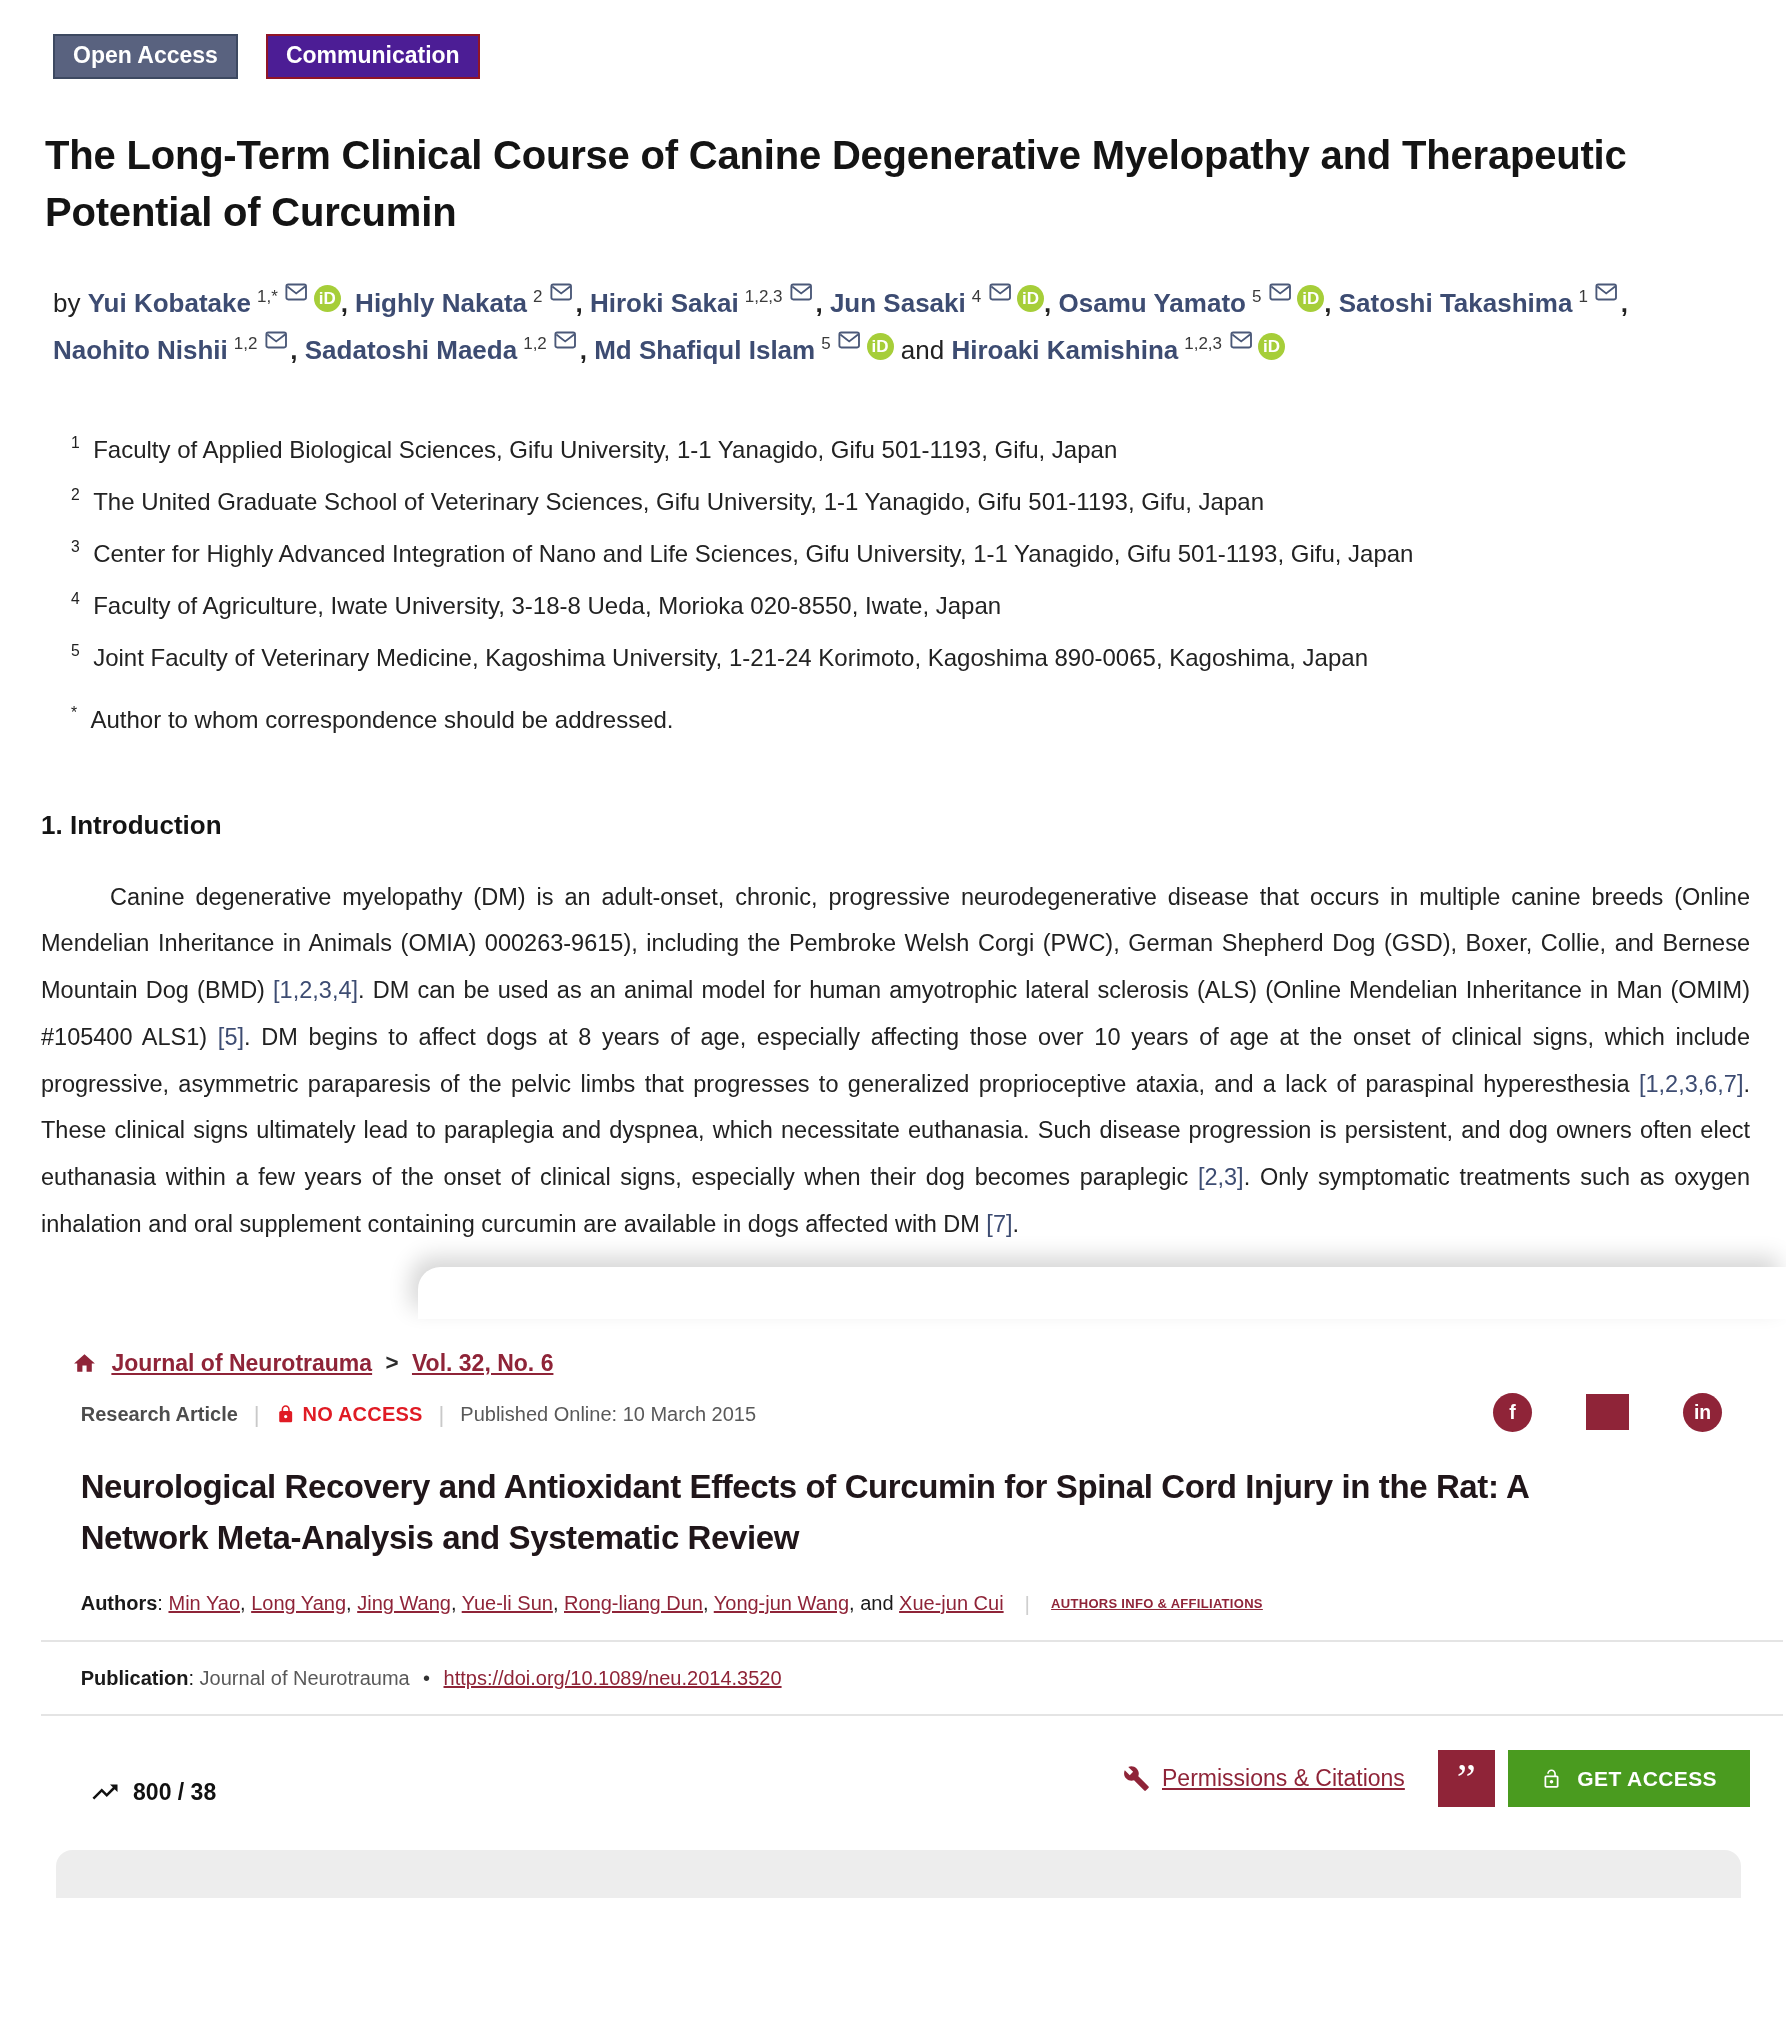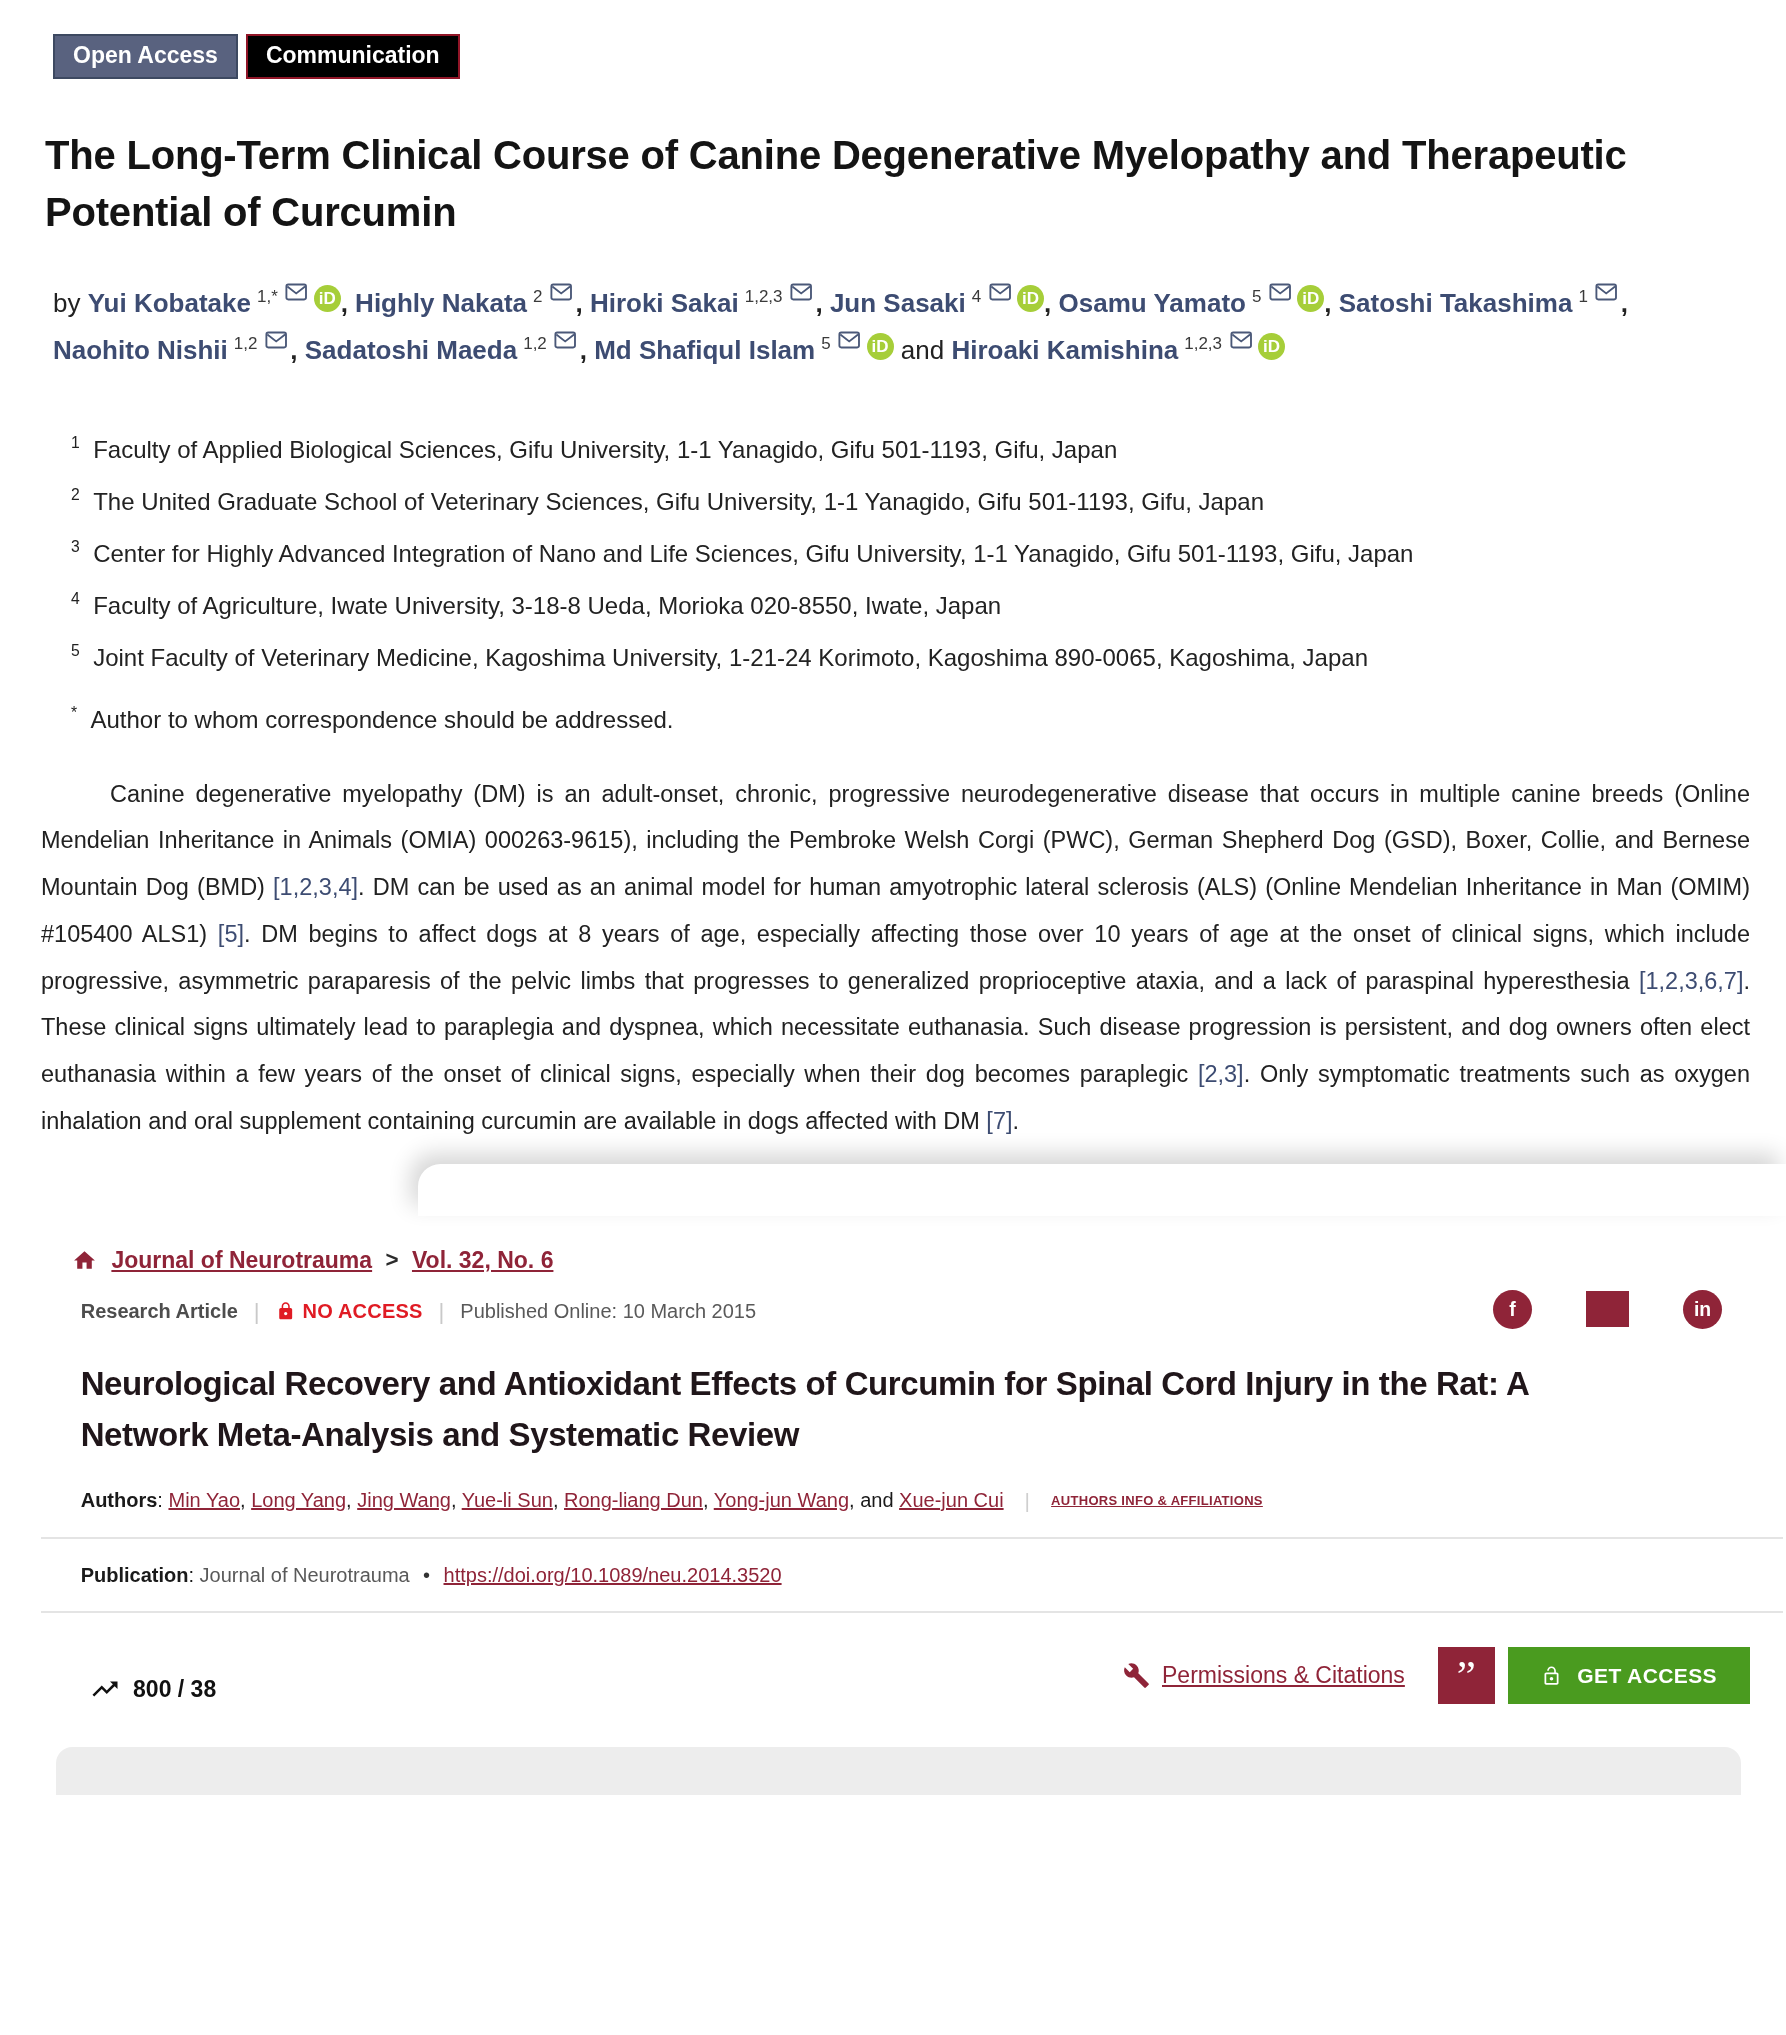--- a/index.html
+++ b/index.html
@@ -3,21 +3,21 @@
 <meta charset="utf-8">
 <style>
   html, body { margin:0; padding:0; background:#ffffff; }
   body { width:1786px; min-height:2035px; font-family:"Liberation Sans", sans-serif; color:#212121; position:relative; }
 
   
   .mdpi { padding:34px 36px 0 41px; }
   .badges { margin-left:12px; display:flex; gap:8px; }
   .badge { color:#fff; font-weight:bold; font-size:23px; padding:6px 18px 7.5px; line-height:1.2; }
   .badge-oa   { background:#59627f; border:2.2px solid #3d4961; }
-  .badge-comm { background:#000000; border:2.2px solid #911527; }
+  .badge-comm { background:#4c1d95; border:2.2px solid #911527;margin-left:20px; }
 
   .paper-title { margin:48px 0 0 4px; font-size:40px; font-weight:bold; color:#141414; line-height:1.42; max-width:1626px; letter-spacing:-0.2px; }
 
   .byline { margin:39px 0 0 12px; font-size:26px; line-height:1.82; color:#222; max-width:1671px; font-weight:bold; }
   .byline .by { font-weight:normal; color:#222; }
   .au-name { color:#3d4c72; text-decoration:none; cursor:pointer; }
   .au-sup { font-size:17px; color:#3a3a3a; font-weight:normal; margin-left:6px; }
   .mail { display:inline-block; margin:0 3px 0 7.5px; vertical-align:10.4px; line-height:0; cursor:pointer; }
   .orcid { display:inline-block; width:27px; height:27px; border-radius:50%; background:#a6ce39; color:#fff;
            font-size:17px; font-weight:bold; text-align:center; line-height:27px; vertical-align:7.5px; margin-left:3px; cursor:pointer; }
@@ -129,20 +129,21 @@
 
   <div class="affils">
     <div class="affil"><sup class="affil-marker">1</sup><span>Faculty of Applied Biological Sciences, Gifu University, 1-1 Yanagido, Gifu 501-1193, Gifu, Japan</span></div>
     <div class="affil"><sup class="affil-marker">2</sup><span>The United Graduate School of Veterinary Sciences, Gifu University, 1-1 Yanagido, Gifu 501-1193, Gifu, Japan</span></div>
     <div class="affil"><sup class="affil-marker">3</sup><span>Center for Highly Advanced Integration of Nano and Life Sciences, Gifu University, 1-1 Yanagido, Gifu 501-1193, Gifu, Japan</span></div>
     <div class="affil"><sup class="affil-marker">4</sup><span>Faculty of Agriculture, Iwate University, 3-18-8 Ueda, Morioka 020-8550, Iwate, Japan</span></div>
     <div class="affil"><sup class="affil-marker">5</sup><span>Joint Faculty of Veterinary Medicine, Kagoshima University, 1-21-24 Korimoto, Kagoshima 890-0065, Kagoshima, Japan</span></div>
     <div class="affil affil-note"><sup class="affil-marker">*</sup><span>Author to whom correspondence should be addressed.</span></div>
   </div>
 
+  <h2 class="section-heading">1. Introduction</h2>
 
   <p class="intro-p"><span>Canine degenerative myelopathy (DM) is an adult-onset, chronic, progressive neurodegenerative disease that occurs in multiple canine breeds (Online Mendelian Inheritance in Animals (OMIA) 000263-9615), including the Pembroke Welsh Corgi (PWC), German Shepherd Dog (GSD), Boxer, Collie, and Bernese Mountain Dog (BMD) </span><a class="cite">[1,2,3,4]</a><span>. DM can be used as an animal model for human amyotrophic lateral sclerosis (ALS) (Online Mendelian Inheritance in Man (OMIM) #105400 ALS1) </span><a class="cite">[5]</a><span>. DM begins to affect dogs at 8 years of age, especially affecting those over 10 years of age at the onset of clinical signs, which include progressive, asymmetric paraparesis of the pelvic limbs that progresses to generalized proprioceptive ataxia, and a lack of paraspinal hyperesthesia </span><a class="cite">[1,2,3,6,7]</a><span>. These clinical signs ultimately lead to paraplegia and dyspnea, which necessitate euthanasia. Such disease progression is persistent, and dog owners often elect euthanasia within a few years of the onset of clinical signs, especially when their dog becomes paraplegic </span><a class="cite">[2,3]</a><span>. Only symptomatic treatments such as oxygen inhalation and oral supplement containing curcumin are available in dogs affected with DM </span><a class="cite">[7]</a><span>.</span></p>
 </div>
 
 <div class="liebert">
   <div class="notch"></div>
   <div class="liebert-inner">
 
     <div class="breadcrumb">
       <span style="line-height:0;"><svg width="27" height="25" viewBox="0 0 24 24">

